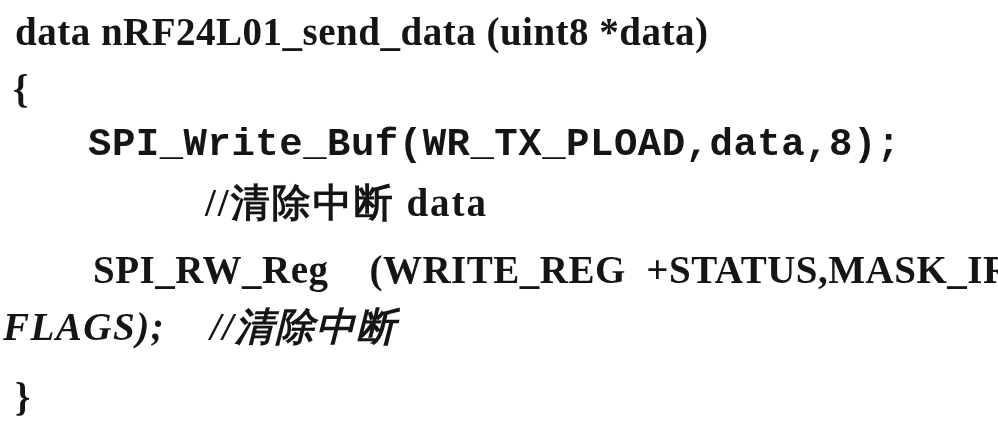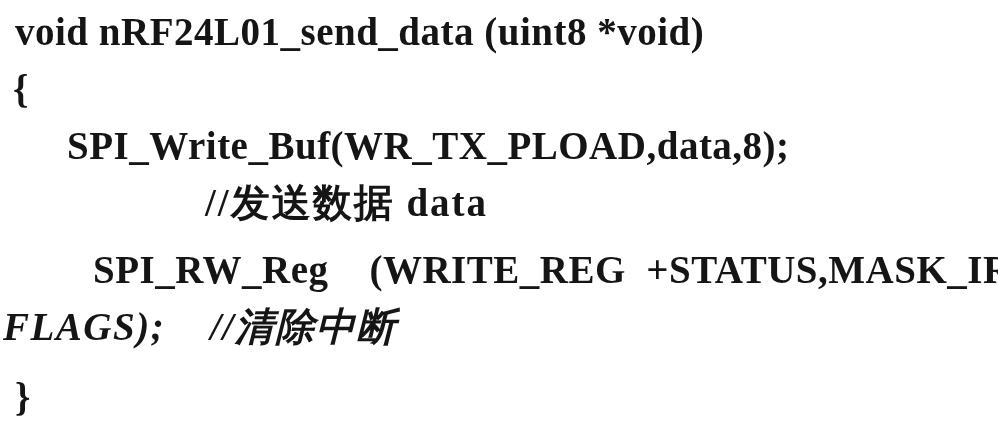--- a/index.html
+++ b/index.html
@@ -20,30 +20,30 @@
   .code-line {
     white-space: pre;          
     font-size: 39px;
     line-height: 57px;
     letter-spacing: 0.5px;
     -webkit-font-smoothing: antialiased;
   }
   
   .l1 { padding-left: 15px; padding-top: 3px; }
   .l2 { padding-left: 13px; }
-  .l3 { padding-left: 67px; }
+  .l3 { padding-left: 88px; font-family: Liberation Mono, monospace; }
   .l4 { padding-left: 205px; letter-spacing: 2px; }
   .l5 { padding-left: 93px;  margin-top: 10px; }
   .l6 { padding-left: 3px;   letter-spacing: 1.5px; font-style: italic; }
   .l7 { padding-left: 15px;  margin-top: 13px; }
 </style>
 </head>
 <body>
 
 <div class="page">
-  <div class="code-line l1">void nRF24L01_send_data (uint8 *void)</div>
+  <div class="code-line l1">data nRF24L01_send_data (uint8 *data)</div>
   <div class="code-line l2">{</div>
   <div class="code-line l3">SPI_Write_Buf(WR_TX_PLOAD,data,8);</div>
-  <div class="code-line l4">//发送数据 data</div>
+  <div class="code-line l4">//清除中断 data</div>
   <div class="code-line l5">SPI_RW_Reg    (WRITE_REG  +STATUS,MASK_IRQ_</div>
   <div class="code-line l6">FLAGS);    //清除中断</div>
   <div class="code-line l7">}</div>
 </div>
 
 </body></html>

